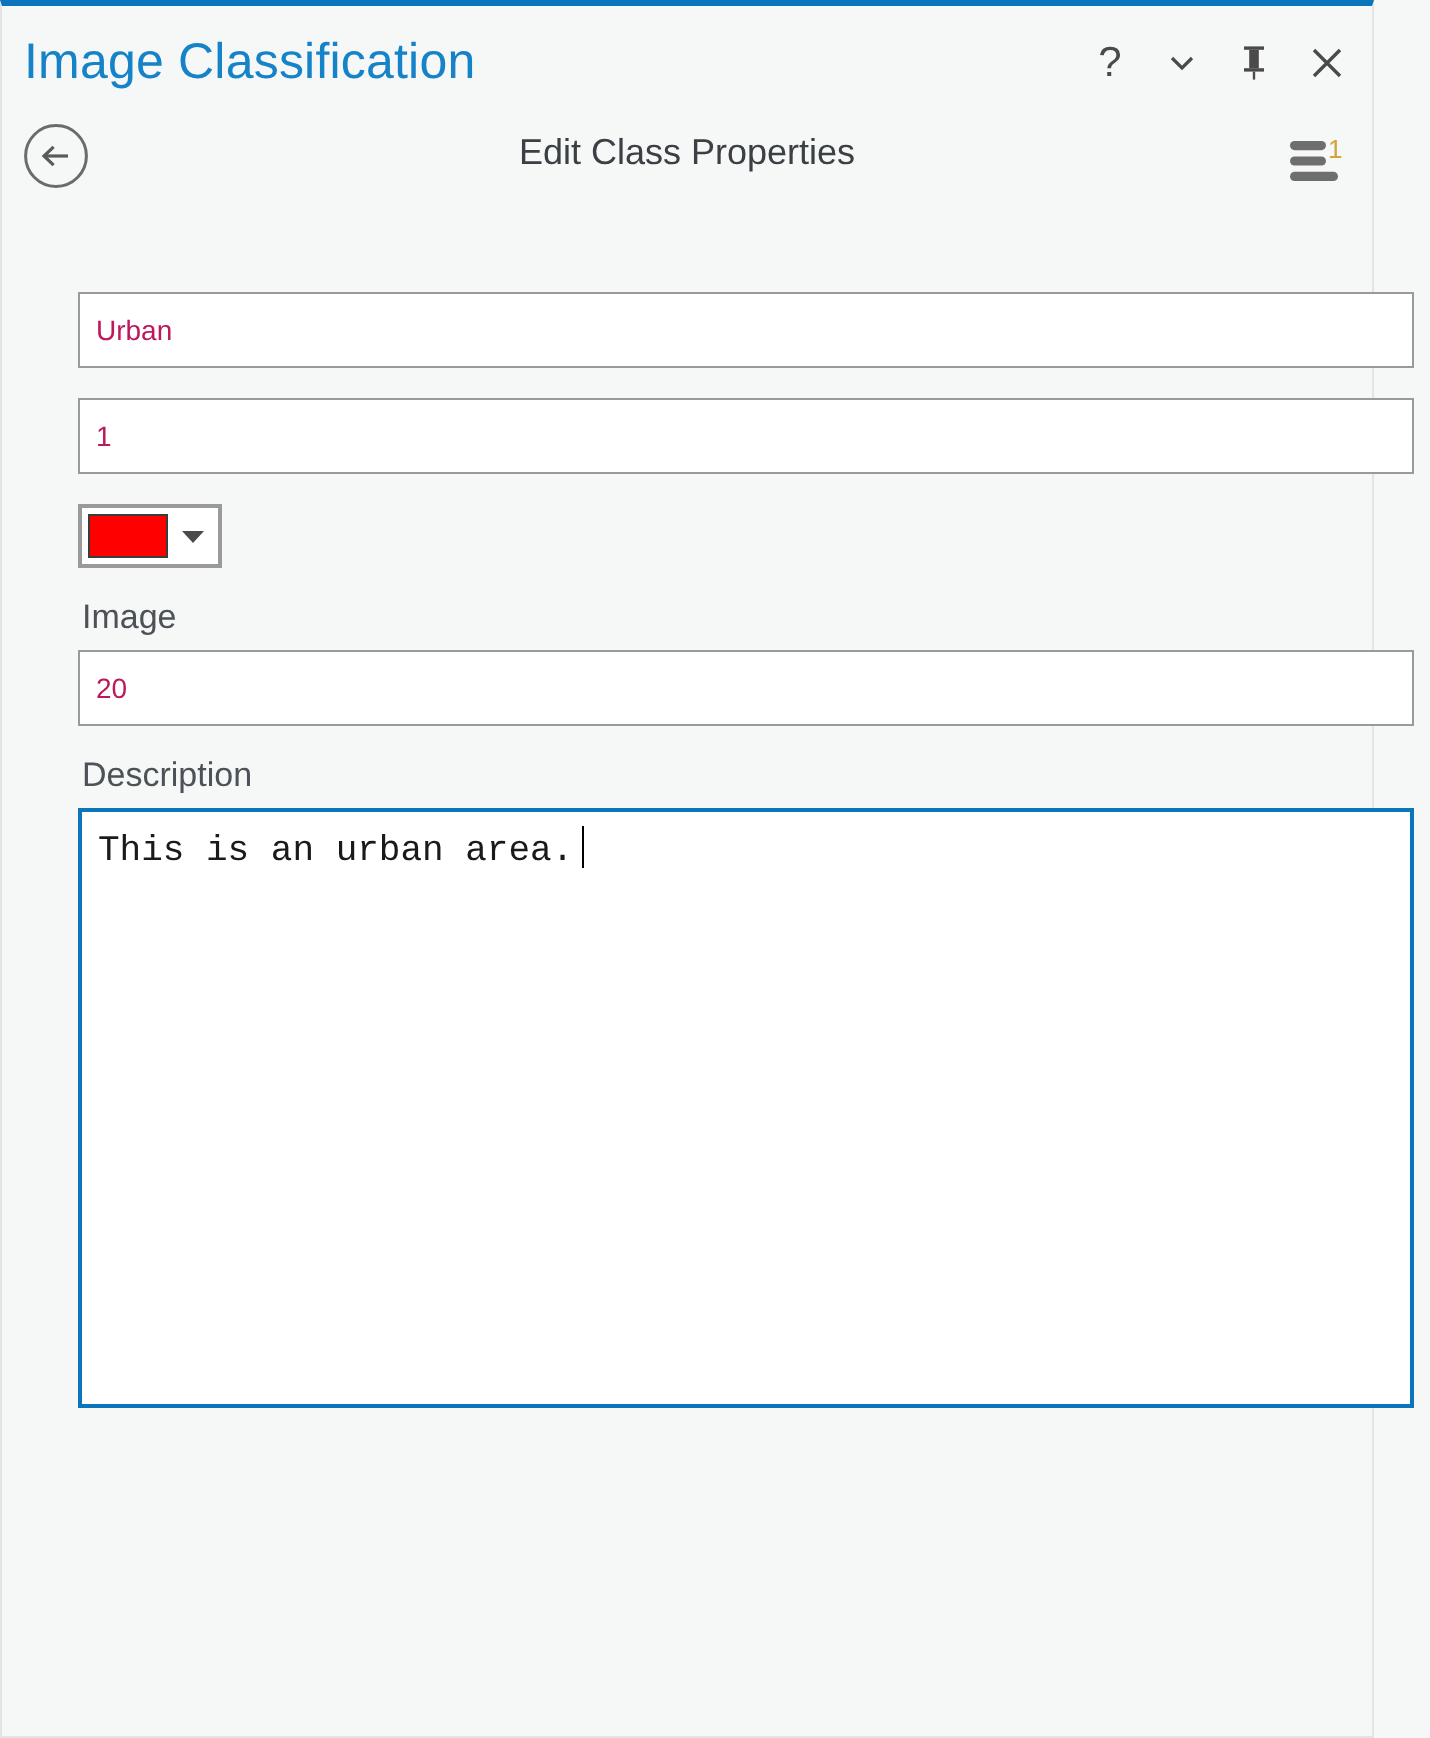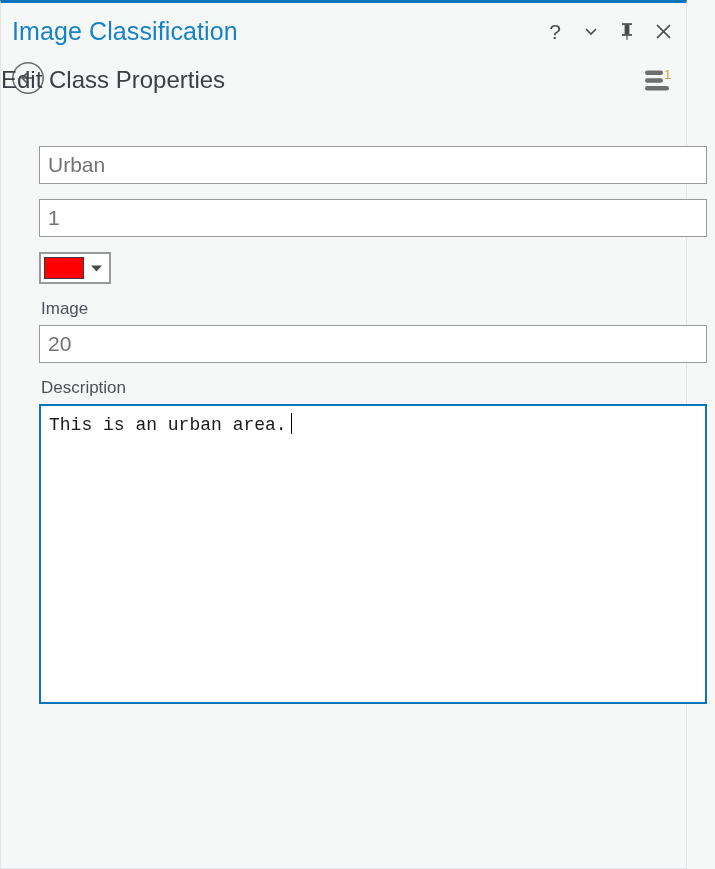--- a/index.html
+++ b/index.html
@@ -83,21 +83,22 @@
     background: transparent;
     border: none;
     padding: 0;
     cursor: default;
   }
   .view-title {
     position: absolute;
     left: 0;
     right: 0;
     top: 10px;
-    font-size: 24px;
+    text-align: center;
+    font-size: 18px;
     color: #3b4045;
     white-space: nowrap;
   }
   .list-btn {
     position: absolute;
     right: 13px;
     top: 11px;
     width: 30px;
     height: 28px;
     background: transparent;
@@ -119,22 +120,22 @@
     margin: 0 0 6px 2px;
     line-height: 20px;
   }
   .text-input {
     box-sizing: border-box;
     width: 668px;
     height: 38px;
     background: #ffffff;
     border: 1px solid #9a9a9a;
     font-family: "Liberation Sans", sans-serif;
-    font-size: 21px;
-    color: #737373;
+    font-size: 14px;
+    color: #be185d;
     padding: 0 8px;
     outline: none;
     border-radius: 0;
   }
   .gap { height: 15px; }
 
   
   .color-picker {
     display: inline-flex;
     align-items: center;

